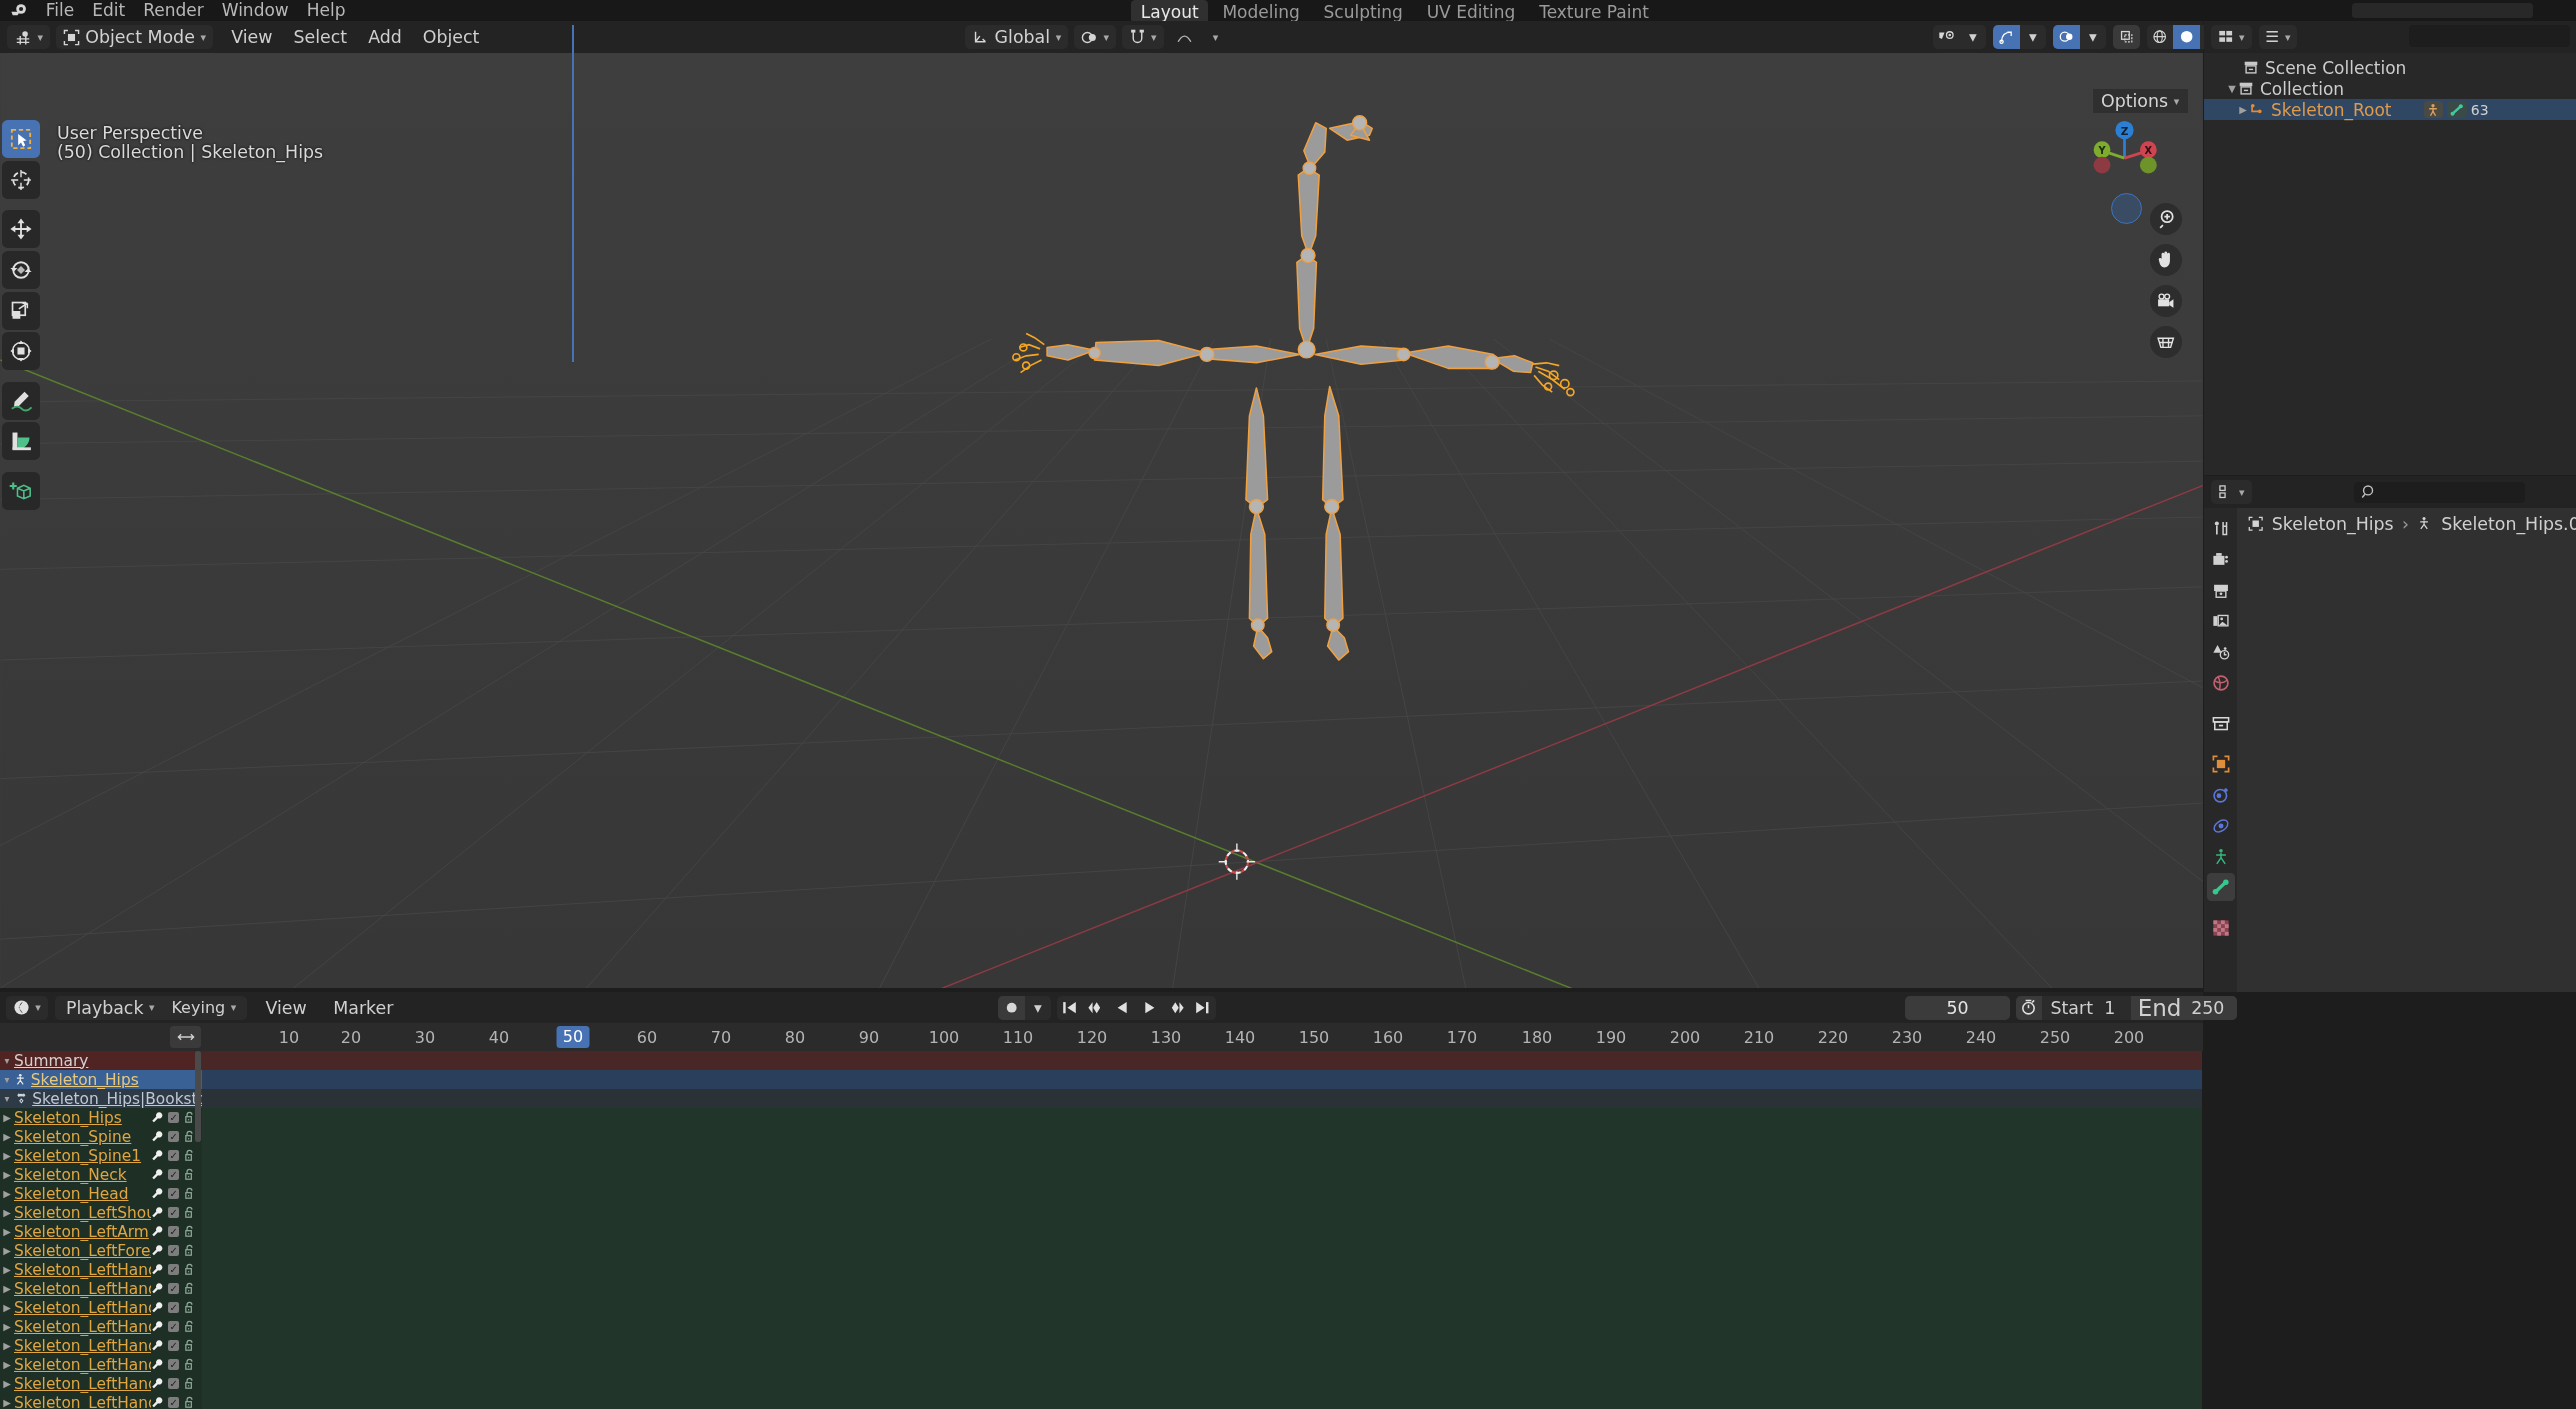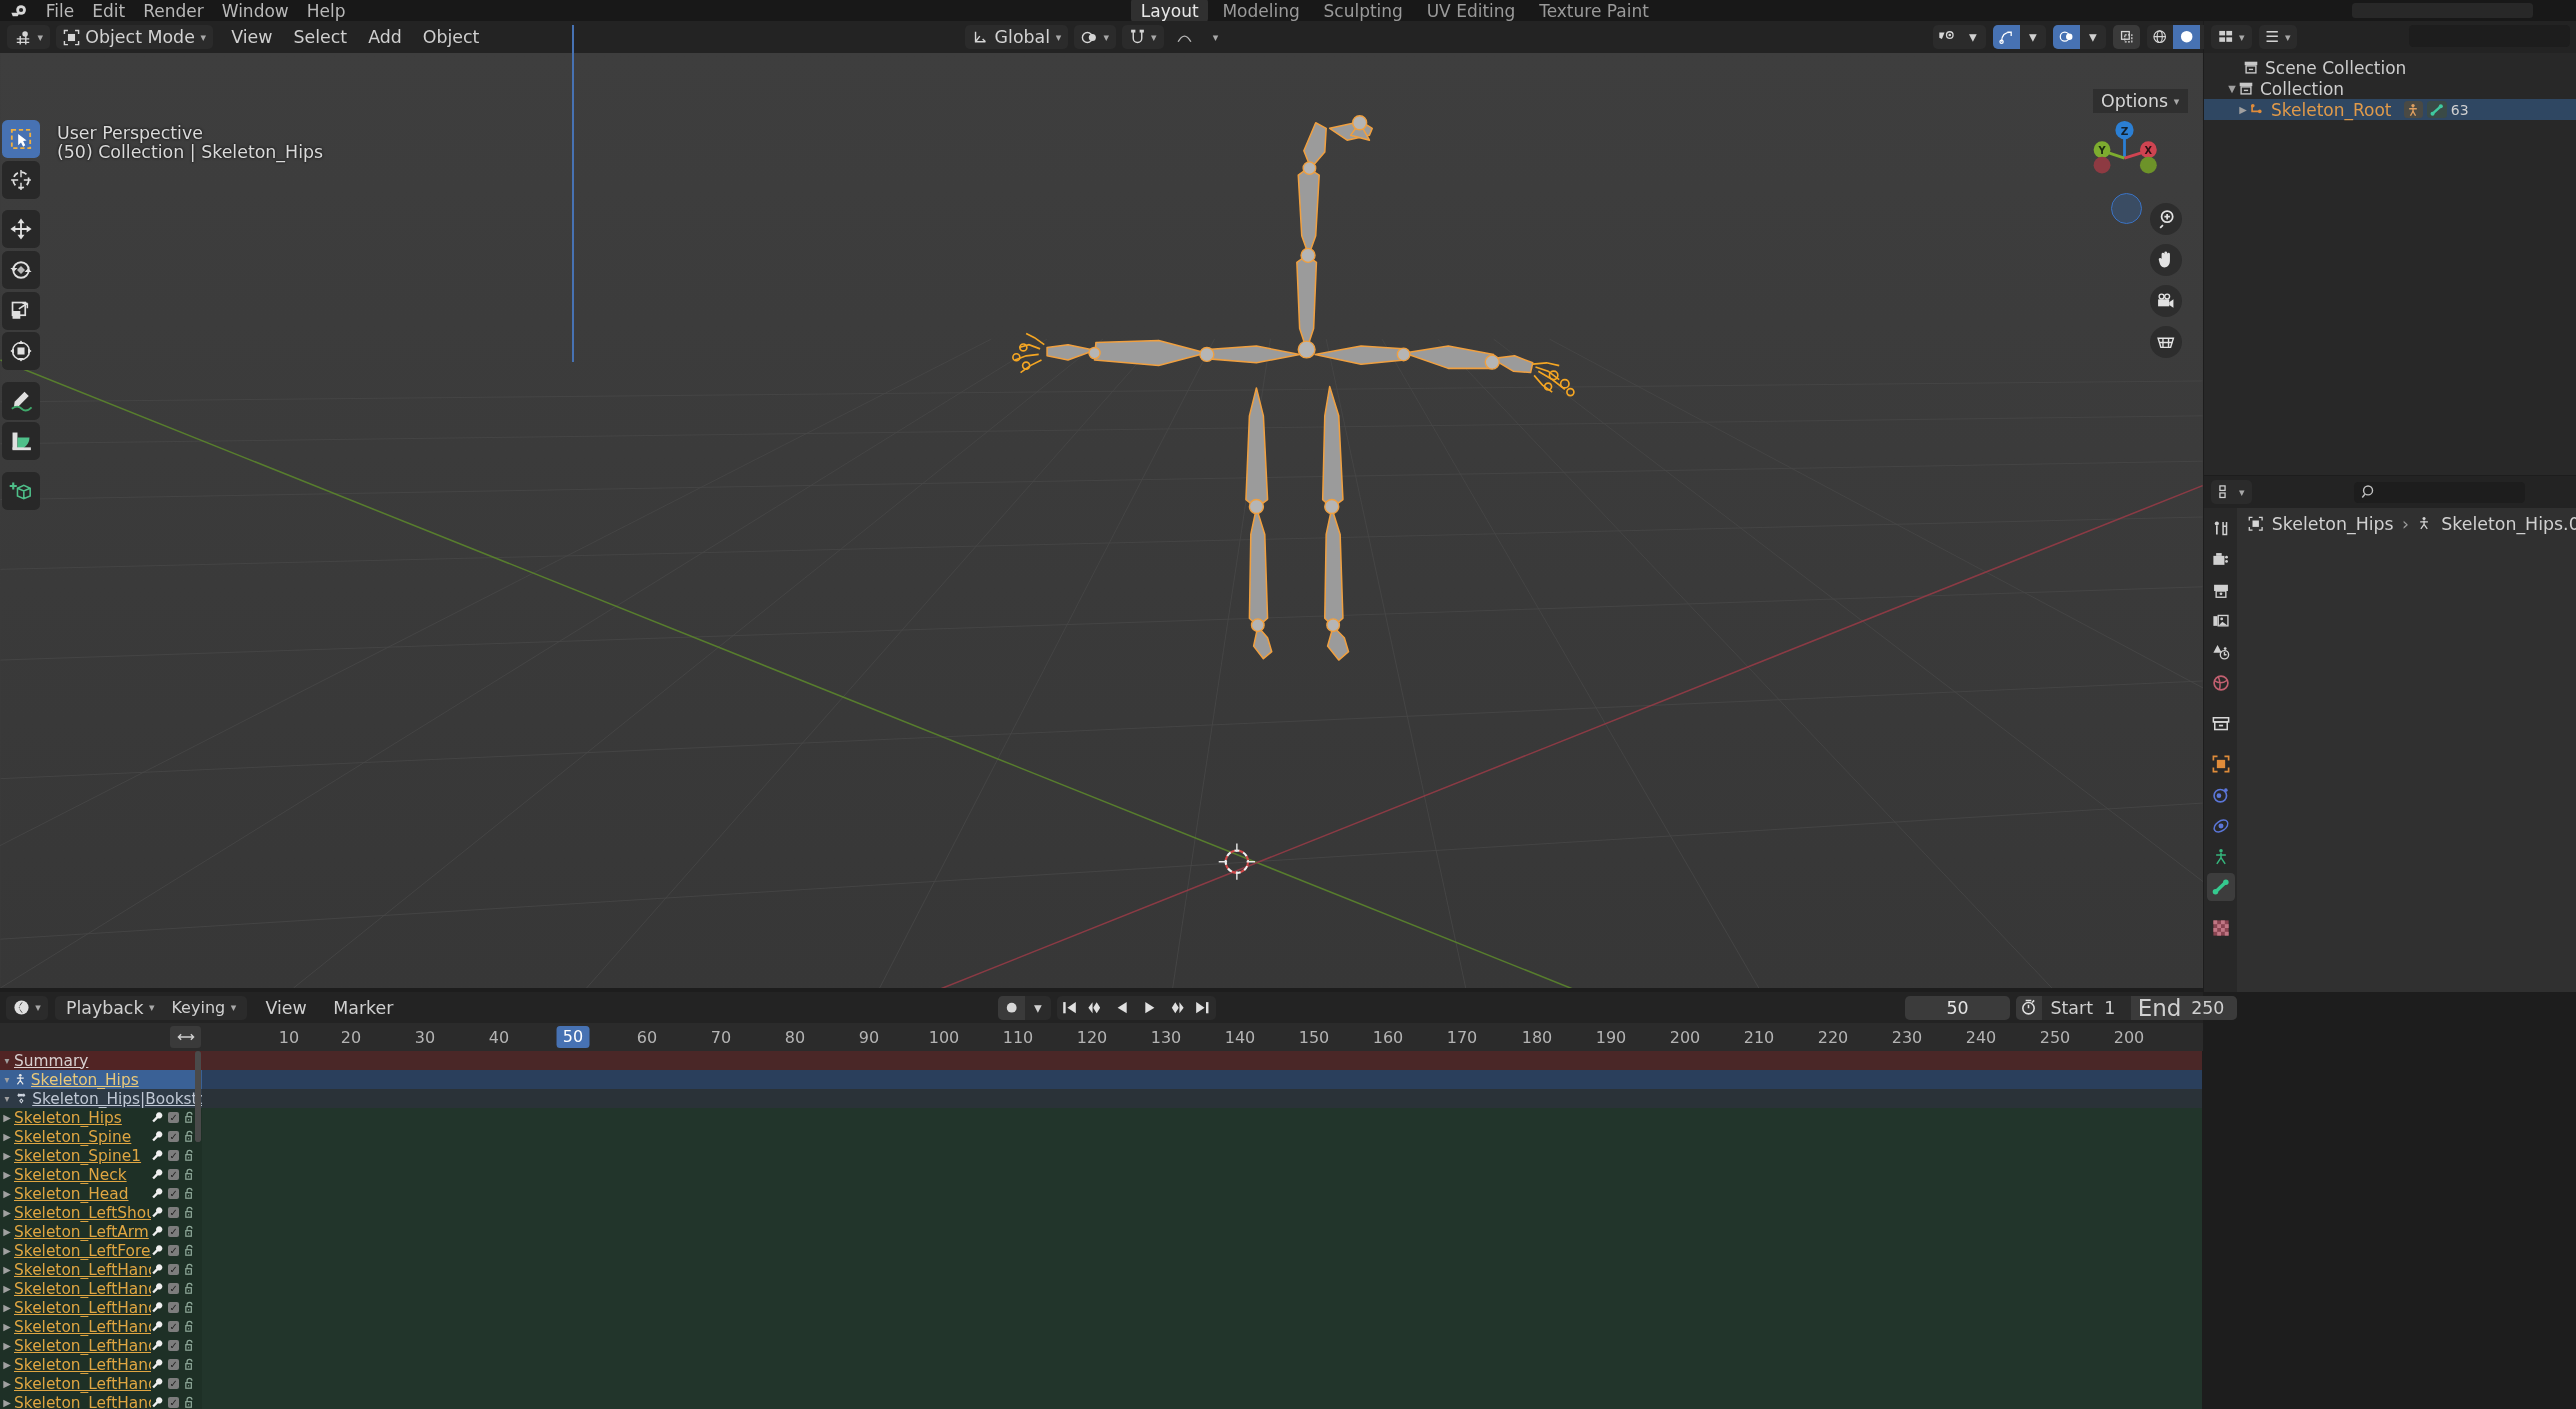--- a/index.html
+++ b/index.html
@@ -7,21 +7,21 @@
     width:2576px; height:1409px;
     background:#1d1d1d; overflow:hidden;
     font-family:"DejaVu Sans", sans-serif;
     color:#e5e5e5;
   }
   body { position:relative; font-size:19px; }
 
   
   #topbar {
     position:absolute; left:0; top:0; width:2576px; height:21px;
-    background:#181818; display:flex; align-items:center;
+    background:#181818; display:flex; align-items:flex-start;
   }
   #topbar .tb-left { display:flex; align-items:center; gap:18px; padding-left:9.8px; }
   #topbar .tb-tab {
     font-size:17px; color:#9a9a9a; padding:2.1px 9.8px; border-radius:4.2px;
   }
   #topbar .tb-tab.active { background:#303030; color:#e8e8e8; }
   #topbar .tb-menu { font-size:17px; color:#b8b8b8; }
   #topbar .tb-search {
     position:absolute; left:2352px; top:2.8px; width:181px; height:15.4px;
     background:#282828; border-radius:3.5px;
@@ -563,21 +563,21 @@
     <div class="outl-row sel" style="padding-left:32px;">
       <span class="tri">▶</span>
       <span style="margin-right:7px;">
         <svg width="14" height="12.6" viewBox="0 0 20 18">
             <path d="M3 3 L3 12 L13 12" stroke="#e08c3a" stroke-width="2.4" fill="none"></path>
             <circle cx="4" cy="4" r="2.6" fill="#e08c3a"></circle>
             <circle cx="14" cy="12" r="2.6" fill="#e08c3a"></circle>
           </svg>
       </span>
       <span style="color:#e09a4a;">Skeleton_Root</span>
-      <span style="margin-left:12px;display:flex;align-items:center;gap:4px;">
+      <span style="margin-left:32px;display:flex;align-items:center;gap:4px;">
         <span style="background:#4a4a44;border-radius:3.5px;padding:1.4px 2.8px;display:flex;">
           <svg width="14" height="14" viewBox="0 0 22 22">
               <circle cx="11" cy="4" r="2.6" fill="#e0a060"></circle>
               <path d="M11 7v6M5 9h12M7 20l4-7M15 20l-4-7" stroke="#e0a060" stroke-width="2.2" fill="none"></path>
             </svg>
         </span>
         <span style="background:#3a4a46;border-radius:3.5px;padding:1.4px 2.8px;display:flex;">
           <svg width="14" height="14" viewBox="0 0 22 22">
               <path d="M5 16 L16 6" stroke="#3fc9a0" stroke-width="4" stroke-linecap="round"></path>
               <circle cx="4" cy="17" r="3.2" fill="#3fc9a0"></circle>

